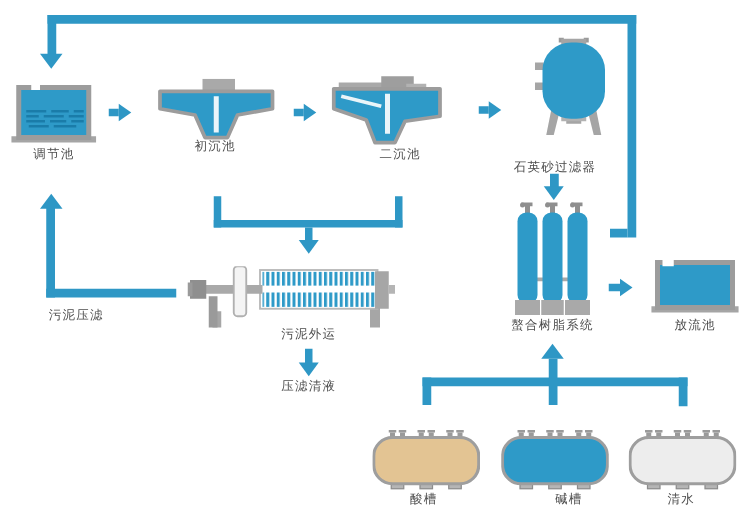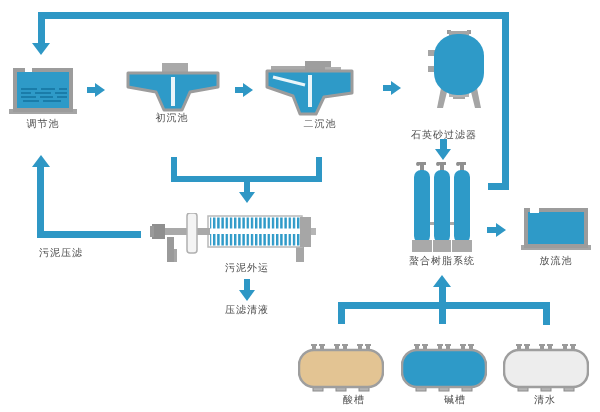--- a/index.html
+++ b/index.html
@@ -230,17 +230,17 @@
 
   <span class="lbl" style="left:12px;top:118px;width:62px;">调节池</span>
   <span class="lbl" style="left:141px;top:112px;width:62px;">初沉池</span>
   <span class="lbl" style="left:289px;top:118px;width:62px;">二沉池</span>
   <span class="lbl" style="left:411px;top:118px;width:66px;margin-top:11px;">石英砂过滤器</span>
   <span class="lbl" style="left:409px;top:255px;width:66px;">螯合树脂系统</span>
   <span class="lbl" style="left:525px;top:255px;width:62px;">放流池</span>
   <span class="lbl" style="left:216px;top:262px;width:62px;">污泥外运</span>
   <span class="lbl" style="left:216px;top:304px;width:62px;">压滤清液</span>
   <span class="lbl" style="left:30px;top:247px;width:62px;">污泥压滤</span>
-  <span class="lbl" style="left:323px;top:394px;width:62px;">酸槽</span>
+  <span class="lbl" style="left:308px;top:394px;width:62px;">酸槽</span>
   <span class="lbl" style="left:424px;top:394px;width:62px;">碱槽</span>
   <span class="lbl" style="left:514px;top:394px;width:62px;">清水</span>
 
 </div>
 
 </body></html>

